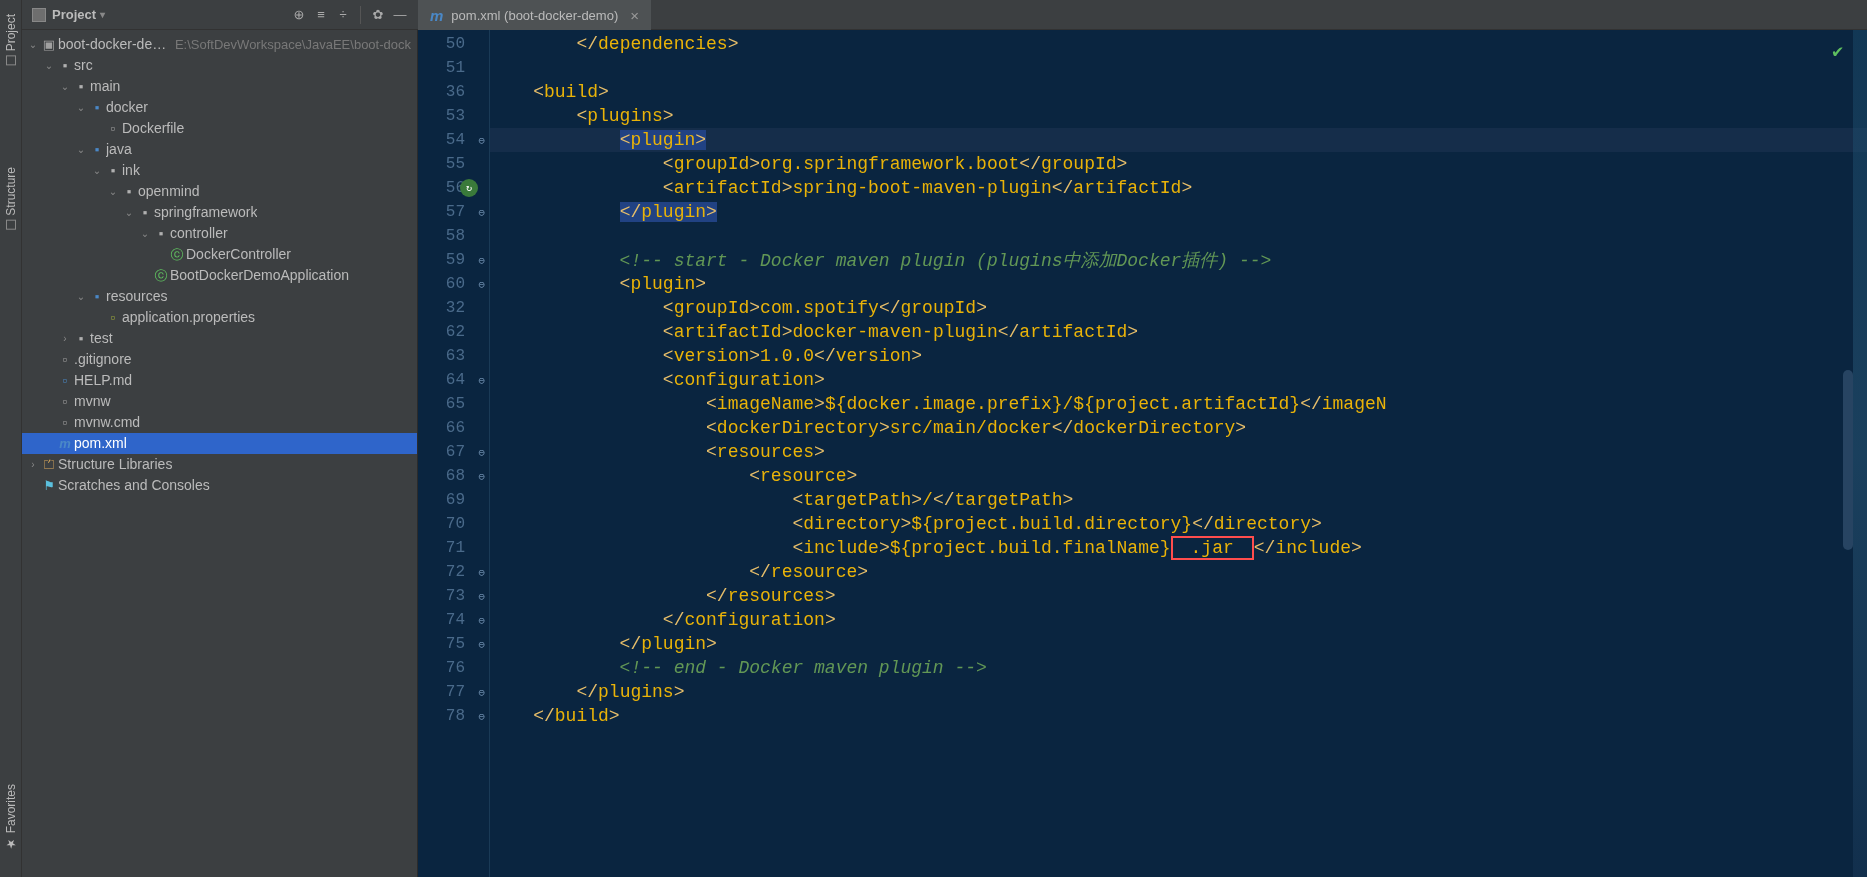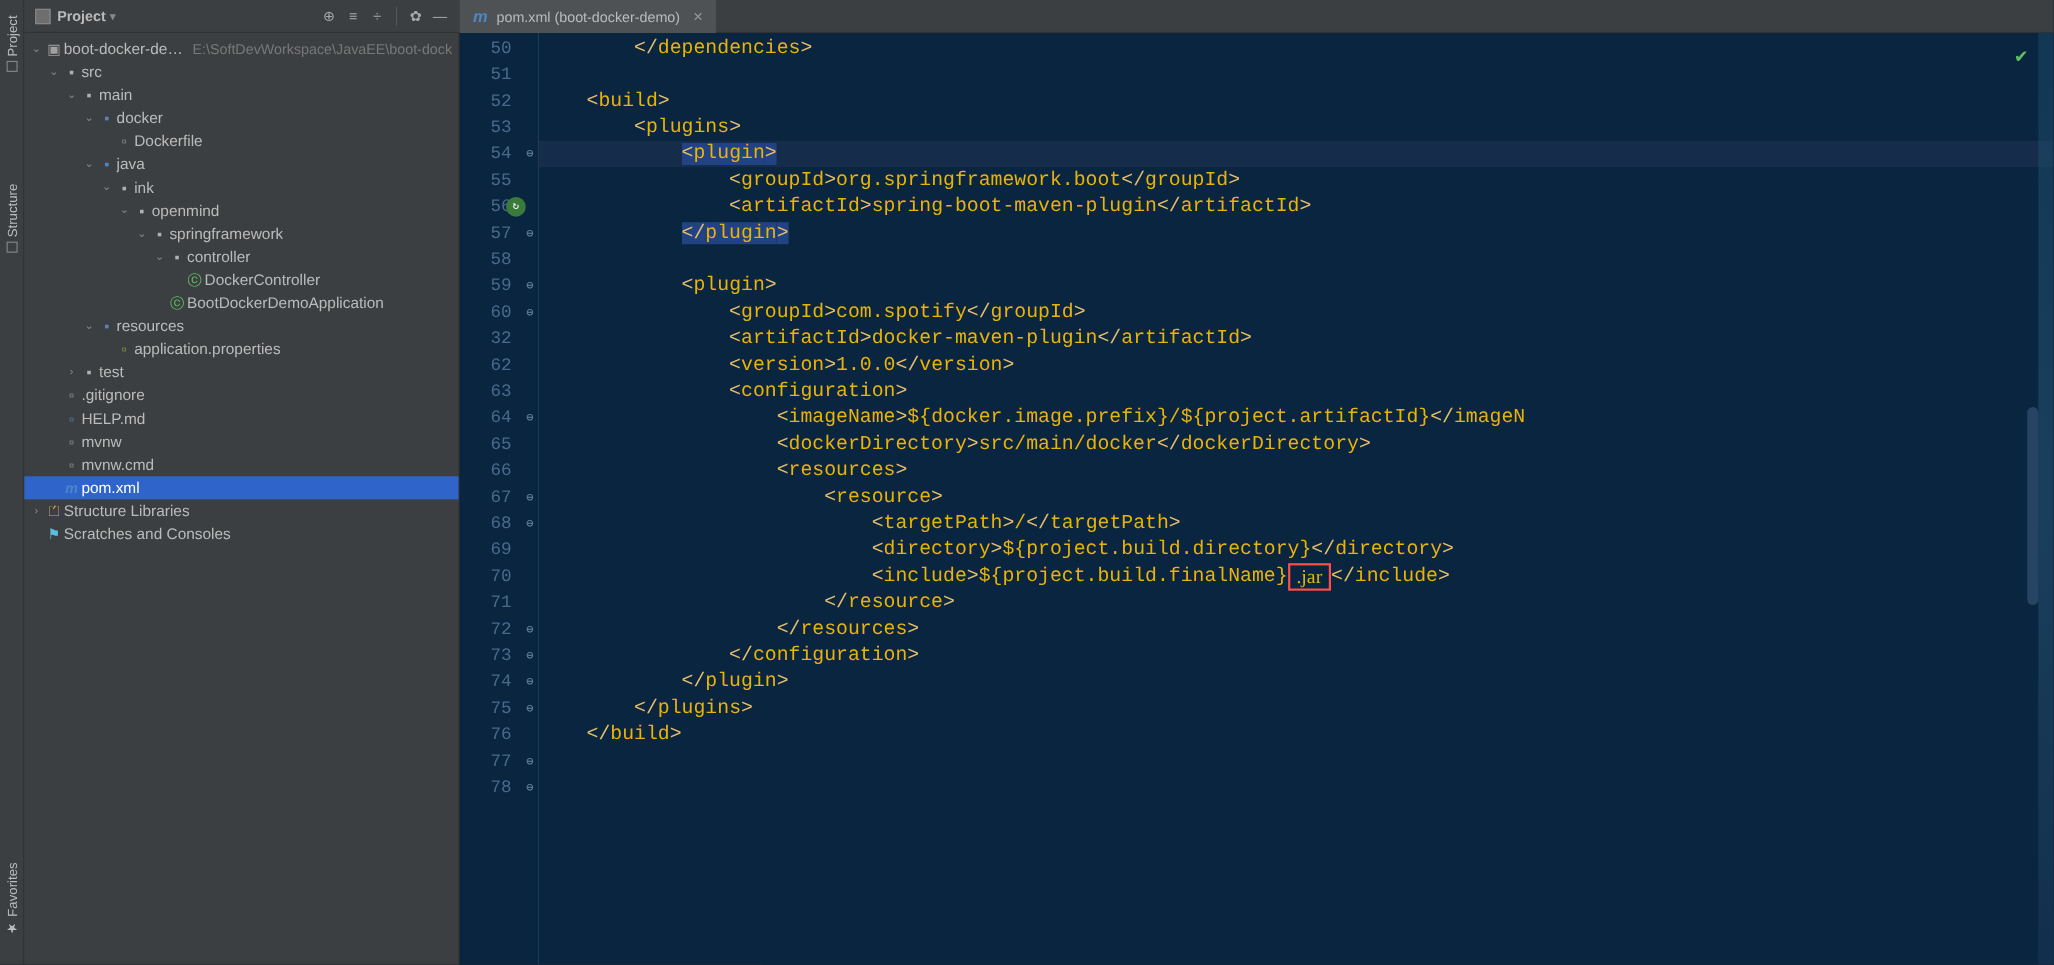--- a/index.html
+++ b/index.html
@@ -155,21 +155,21 @@
   display:flex;
   align-items:center;
   white-space:pre;
 }
 .code-line.hl { background:#152d4a; }
 .t-tag { color:#eab308; }
 .t-text { color:#eab308; }
 .t-comment { color:#629755; font-style:italic; }
 .t-bracket { color:#e8bf6a; }
 .t-hilite { background:#214283; }
-.redbox { border:2px solid #ff4d4d; padding:0 6px;font-family:Liberation Serif, serif; }
+.redbox { border:2px solid #ff4d4d; padding:0 18px; }
 
 .check { position:absolute; right:24px; top:10px; color:#5fbf5f; font-size:18px; z-index:5;}
 .minimap {
   position:absolute; right:0; top:0; bottom:0; width:14px;
   background:linear-gradient(#1a4a6a 0%, #2a5a7a 50%, #1a3a5a 100%);
   opacity:0.5;
 }
 .vscroll {
   position:absolute; right:14px; top:340px; width:10px; height:180px;
   background:#3a5a7a; border-radius:5px; opacity:0.6;
@@ -331,21 +331,21 @@
         <span class="ficon ic-scratch">⚑</span>
         <span class="label">Scratches and Consoles</span>
       </div>
     </div>
 </div>
 
 <div class="editor-area">
   <div class="gutter" id="gutter">
       <div class="gutter-line">50</div>
       <div class="gutter-line">51</div>
-      <div class="gutter-line">52</div>
+      <div class="gutter-line">36</div>
       <div class="gutter-line">53</div>
       <div class="gutter-line">54<span class="fold">⊖</span></div>
       <div class="gutter-line">55</div>
       <div class="gutter-line">56<span class="runicon">↻</span></div>
       <div class="gutter-line">57<span class="fold">⊖</span></div>
       <div class="gutter-line">58</div>
       <div class="gutter-line">59<span class="fold">⊖</span></div>
       <div class="gutter-line">60<span class="fold">⊖</span></div>
       <div class="gutter-line">32</div>
       <div class="gutter-line">62</div>
@@ -372,32 +372,34 @@
     <div class="minimap"></div>
   <div class="code-line"><span class="t-bracket">        &lt;/</span><span class="t-tag">dependencies</span><span class="t-bracket">&gt;</span></div>
       <div class="code-line"></div>
       <div class="code-line"><span class="t-bracket">    &lt;</span><span class="t-tag">build</span><span class="t-bracket">&gt;</span></div>
       <div class="code-line"><span class="t-bracket">        &lt;</span><span class="t-tag">plugins</span><span class="t-bracket">&gt;</span></div>
       <div class="code-line hl"><span class="t-bracket">            </span><span class="t-bracket t-hilite">&lt;</span><span class="t-tag t-hilite">plugin</span><span class="t-bracket t-hilite">&gt;</span></div>
       <div class="code-line"><span class="t-bracket">                &lt;</span><span class="t-tag">groupId</span><span class="t-bracket">&gt;</span><span class="t-text">org.springframework.boot</span><span class="t-bracket">&lt;/</span><span class="t-tag">groupId</span><span class="t-bracket">&gt;</span></div>
       <div class="code-line"><span class="t-bracket">                &lt;</span><span class="t-tag">artifactId</span><span class="t-bracket">&gt;</span><span class="t-text">spring-boot-maven-plugin</span><span class="t-bracket">&lt;/</span><span class="t-tag">artifactId</span><span class="t-bracket">&gt;</span></div>
       <div class="code-line"><span class="t-bracket">            </span><span class="t-bracket t-hilite">&lt;/</span><span class="t-tag t-hilite">plugin</span><span class="t-bracket t-hilite">&gt;</span></div>
       <div class="code-line"></div>
+      <div class="code-line"><span class="t-comment">            &lt;!-- start - Docker maven plugin (plugins中添加Docker插件) --&gt;</span></div>
       <div class="code-line"><span class="t-bracket">            &lt;</span><span class="t-tag">plugin</span><span class="t-bracket">&gt;</span></div>
       <div class="code-line"><span class="t-bracket">                &lt;</span><span class="t-tag">groupId</span><span class="t-bracket">&gt;</span><span class="t-text">com.spotify</span><span class="t-bracket">&lt;/</span><span class="t-tag">groupId</span><span class="t-bracket">&gt;</span></div>
       <div class="code-line"><span class="t-bracket">                &lt;</span><span class="t-tag">artifactId</span><span class="t-bracket">&gt;</span><span class="t-text">docker-maven-plugin</span><span class="t-bracket">&lt;/</span><span class="t-tag">artifactId</span><span class="t-bracket">&gt;</span></div>
       <div class="code-line"><span class="t-bracket">                &lt;</span><span class="t-tag">version</span><span class="t-bracket">&gt;</span><span class="t-text">1.0.0</span><span class="t-bracket">&lt;/</span><span class="t-tag">version</span><span class="t-bracket">&gt;</span></div>
       <div class="code-line"><span class="t-bracket">                &lt;</span><span class="t-tag">configuration</span><span class="t-bracket">&gt;</span></div>
       <div class="code-line"><span class="t-bracket">                    &lt;</span><span class="t-tag">imageName</span><span class="t-bracket">&gt;</span><span class="t-text">${docker.image.prefix}/${project.artifactId}</span><span class="t-bracket">&lt;/</span><span class="t-tag">imageN</span></div>
       <div class="code-line"><span class="t-bracket">                    &lt;</span><span class="t-tag">dockerDirectory</span><span class="t-bracket">&gt;</span><span class="t-text">src/main/docker</span><span class="t-bracket">&lt;/</span><span class="t-tag">dockerDirectory</span><span class="t-bracket">&gt;</span></div>
       <div class="code-line"><span class="t-bracket">                    &lt;</span><span class="t-tag">resources</span><span class="t-bracket">&gt;</span></div>
       <div class="code-line"><span class="t-bracket">                        &lt;</span><span class="t-tag">resource</span><span class="t-bracket">&gt;</span></div>
       <div class="code-line"><span class="t-bracket">                            &lt;</span><span class="t-tag">targetPath</span><span class="t-bracket">&gt;</span><span class="t-text">/</span><span class="t-bracket">&lt;/</span><span class="t-tag">targetPath</span><span class="t-bracket">&gt;</span></div>
       <div class="code-line"><span class="t-bracket">                            &lt;</span><span class="t-tag">directory</span><span class="t-bracket">&gt;</span><span class="t-text">${project.build.directory}</span><span class="t-bracket">&lt;/</span><span class="t-tag">directory</span><span class="t-bracket">&gt;</span></div>
       <div class="code-line"><span class="t-bracket">                            &lt;</span><span class="t-tag">include</span><span class="t-bracket">&gt;</span><span class="t-text">${project.build.finalName}</span><span class="t-text redbox">.jar</span><span class="t-bracket">&lt;/</span><span class="t-tag">include</span><span class="t-bracket">&gt;</span></div>
       <div class="code-line"><span class="t-bracket">                        &lt;/</span><span class="t-tag">resource</span><span class="t-bracket">&gt;</span></div>
       <div class="code-line"><span class="t-bracket">                    &lt;/</span><span class="t-tag">resources</span><span class="t-bracket">&gt;</span></div>
       <div class="code-line"><span class="t-bracket">                &lt;/</span><span class="t-tag">configuration</span><span class="t-bracket">&gt;</span></div>
       <div class="code-line"><span class="t-bracket">            &lt;/</span><span class="t-tag">plugin</span><span class="t-bracket">&gt;</span></div>
+      <div class="code-line"><span class="t-comment">            &lt;!-- end - Docker maven plugin --&gt;</span></div>
       <div class="code-line"><span class="t-bracket">        &lt;/</span><span class="t-tag">plugins</span><span class="t-bracket">&gt;</span></div>
       <div class="code-line"><span class="t-bracket">    &lt;/</span><span class="t-tag">build</span><span class="t-bracket">&gt;</span></div>
     </div>
 </div>
 
 </body></html>

